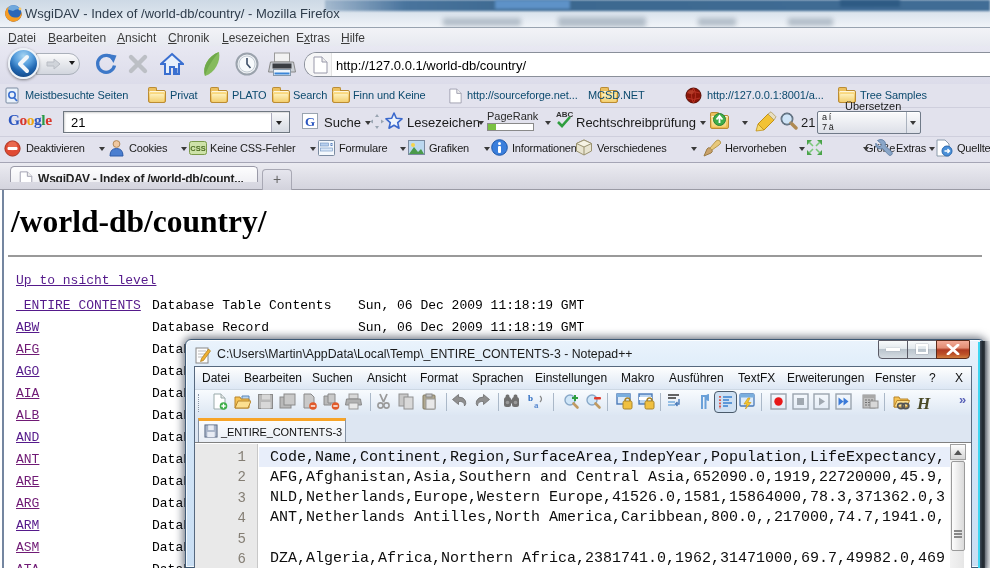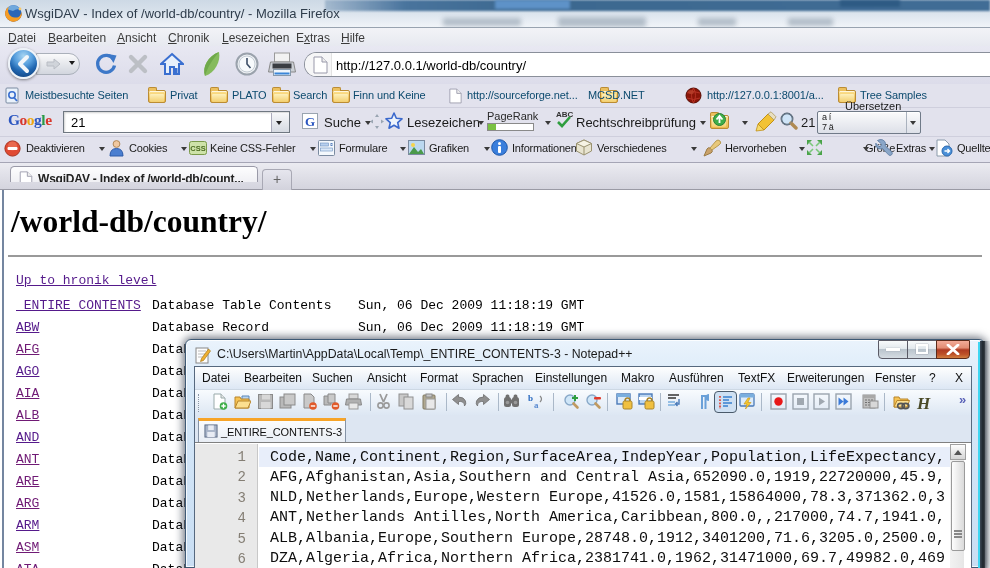--- a/index.html
+++ b/index.html
@@ -265,21 +265,21 @@
     <path d="M9 1 L9 6 L14 6" fill="#eee" stroke="#99a"></path>
   </svg>
   <span style="position:absolute;left:27px;top:5px;font-size:12px;letter-spacing:-0.2px;font-weight:700;color:#222;white-space:nowrap">WsgiDAV - Index of /world-db/count...</span>
 </div>
 <div class="abs" style="left:262px;top:169px;width:30px;height:21px;background:linear-gradient(#e6e6ee,#d2d2dc);border:1px solid #a8a8b4;border-bottom:none;border-radius:4px 4px 0 0;text-align:center;color:#666;font-size:14px;line-height:18px">+</div>
 
 <div class="abs" style="left:0;top:190px;width:990px;height:378px;background:#fff"></div>
 <div class="abs" style="left:2px;top:190px;width:2px;height:378px;background:#7486a0"></div>
 <div class="abs" style="left:11px;top:204px;width:700px;font-family:'Liberation Serif',serif;font-size:31.5px;font-weight:700;color:#000">/world-db/country/</div>
 <div class="abs" style="left:8px;top:255px;width:974px;height:2px;background:#999"></div>
-<div class="abs mono" style="left:16px;top:273px"><span class="lnk vis">Up to hronik level</span></div>
+<div class="abs mono" style="left:16px;top:273px"><span class="lnk vis">Up to nsicht level</span></div>
 <div class="row mono" style="top:298px"><span class="c1 lnk vis">_ENTIRE_CONTENTS</span><span class="c2">Database Table Contents</span><span class="c3">Sun, 06 Dec 2009 11:18:19 GMT</span></div>
 <div class="row mono" style="top:320px"><span class="c1 lnk vis">ABW</span><span class="c2">Database Record</span><span class="c3">Sun, 06 Dec 2009 11:18:19 GMT</span></div>
 <div class="row mono" style="top:342px"><span class="c1 lnk unv">AFG</span><span class="c2">Database Record</span><span class="c3">Sun, 06 Dec 2009 11:18:19 GMT</span></div>
 <div class="row mono" style="top:364px"><span class="c1 lnk vis">AGO</span><span class="c2">Database Record</span><span class="c3">Sun, 06 Dec 2009 11:18:19 GMT</span></div>
 <div class="row mono" style="top:386px"><span class="c1 lnk unv">AIA</span><span class="c2">Database Record</span><span class="c3">Sun, 06 Dec 2009 11:18:19 GMT</span></div>
 <div class="row mono" style="top:408px"><span class="c1 lnk unv">ALB</span><span class="c2">Database Record</span><span class="c3">Sun, 06 Dec 2009 11:18:19 GMT</span></div>
 <div class="row mono" style="top:430px"><span class="c1 lnk vis">AND</span><span class="c2">Database Record</span><span class="c3">Sun, 06 Dec 2009 11:18:19 GMT</span></div>
 <div class="row mono" style="top:452px"><span class="c1 lnk unv">ANT</span><span class="c2">Database Record</span><span class="c3">Sun, 06 Dec 2009 11:18:19 GMT</span></div>
 <div class="row mono" style="top:474px"><span class="c1 lnk unv">ARE</span><span class="c2">Database Record</span><span class="c3">Sun, 06 Dec 2009 11:18:19 GMT</span></div>
 <div class="row mono" style="top:496px"><span class="c1 lnk unv">ARG</span><span class="c2">Database Record</span><span class="c3">Sun, 06 Dec 2009 11:18:19 GMT</span></div>
@@ -500,21 +500,20 @@
         <span class="lnum" style="top:66px">4</span>
         <span class="lnum" style="top:87px">5</span>
         <span class="lnum" style="top:107px">6</span>
       </div>
       <div class="abs" style="left:64px;top:1px;width:691px;height:126px;background:#fff;overflow:hidden">
         <div class="abs" style="left:0;top:3px;width:691px;height:20px;background:#e8eefa"></div>
         <span class="eline" style="top:4.5px">Code,Name,Continent,Region,SurfaceArea,IndepYear,Population,LifeExpectancy,</span>
         <span class="eline" style="top:24.8px">AFG,Afghanistan,Asia,Southern and Central Asia,652090.0,1919,22720000,45.9,</span>
         <span class="eline" style="top:45.1px">NLD,Netherlands,Europe,Western Europe,41526.0,1581,15864000,78.3,371362.0,3</span>
         <span class="eline" style="top:65.4px">ANT,Netherlands Antilles,North America,Caribbean,800.0,,217000,74.7,1941.0,</span>
-        <span class="eline" style="top:85.7px">ALB,Albania,Europe,Southern Europe,28748.0,1912,3401200,71.6,3205.0,2500.0,</span>
         <span class="eline" style="top:106px">DZA,Algeria,Africa,Northern Africa,2381741.0,1962,31471000,69.7,49982.0,469</span>
       </div>
       <div class="abs" style="left:755px;top:1px;width:14px;height:126px;background:linear-gradient(90deg,#f2f2f2,#e6e6e6)">
         <div class="abs" style="left:0;top:0;width:16px;height:16px;background:linear-gradient(#fdfdfd,#d5d5d5);border:1px solid #a0a0a0"></div>
         <div class="abs" style="left:4px;top:6px;width:0;height:0;border-left:4px solid transparent;border-right:4px solid transparent;border-bottom:5px solid #555"></div>
         <div class="abs" style="left:1px;top:17px;width:14px;height:90px;background:linear-gradient(90deg,#fdfdfd,#dadada);border:1px solid #9a9a9a;border-radius:2px"></div>
         <div class="abs" style="left:4px;top:86px;width:8px;height:1.5px;background:#888"></div>
         <div class="abs" style="left:4px;top:89px;width:8px;height:1.5px;background:#888"></div>
         <div class="abs" style="left:4px;top:92px;width:8px;height:1.5px;background:#888"></div>
       </div>

